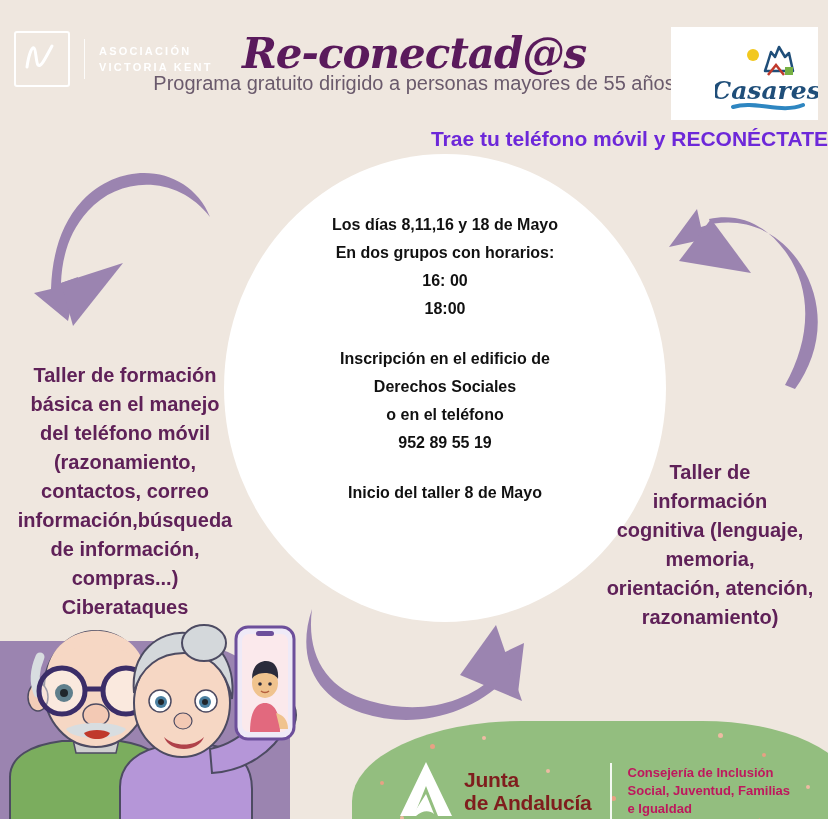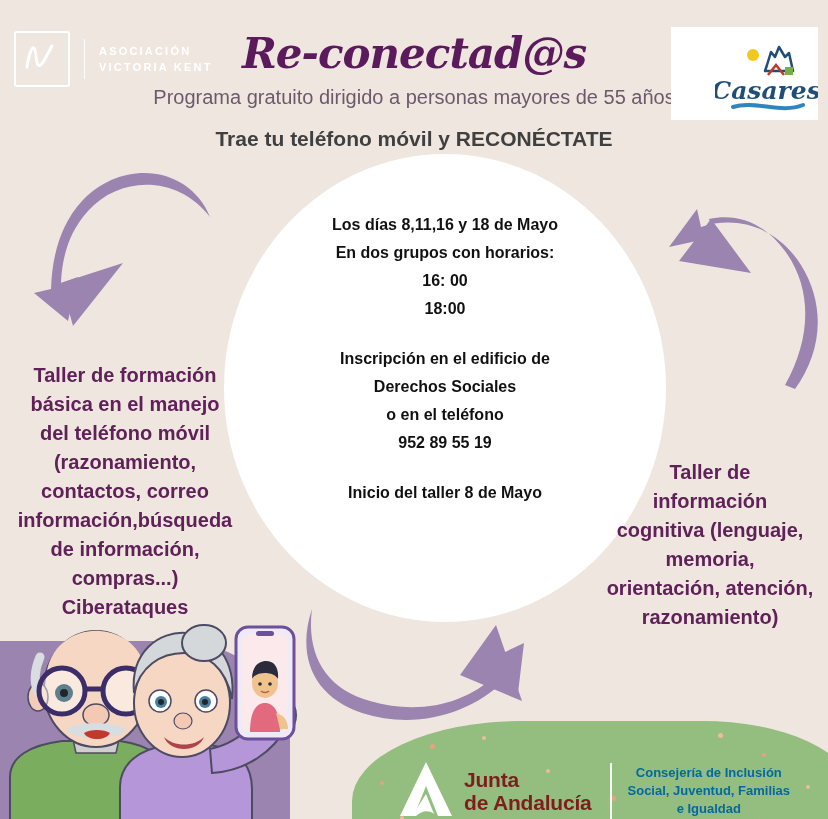--- a/index.html
+++ b/index.html
@@ -94,32 +94,32 @@
     color:#5a1a5c;
     font-size:42px;
     font-weight:bold;
     font-style:italic;
     font-family:"DejaVu Serif", serif;
     letter-spacing:-1px;
     z-index:7;
   }
   .subtitle{
     position:absolute;
-    left:0; right:0; top:65px;
+    left:0; right:0; top:51px;
     text-align:center;
     color:#6a5a6c;
     font-size:20px;
     font-weight:400;
     z-index:7;
   }
   .tagline{
     position:absolute;
     left:0; right:0; top:106px;
-    text-align:center;
-    color:#404040;
+    text-align:right;
+    color:#6d28d9;
     font-size:21px;
     font-weight:bold;
     z-index:7;
   }
 
   
   .center-text{
     position:absolute;
     left:224px; top:190px;
     width:442px;
@@ -184,25 +184,24 @@
     font-weight:bold;
     line-height:23px;
     letter-spacing:-.2px;
   }
   .junta-sep{
     width:2px;height:56px;
     background:rgba(255,255,255,.9);
     margin:0 16px 0 18px;
   }
   .junta-dept{
-    color:#0369a1;
+    color:#be185d;
     font-size:13px;
     font-weight:bold;
     line-height:18px;
-    text-align:center;
   }
 </style>
 </head>
 <body>
 
 <div id="poster">
 
   <div class="blob-purple-left"></div>
   <div class="blob-green"></div>
 

